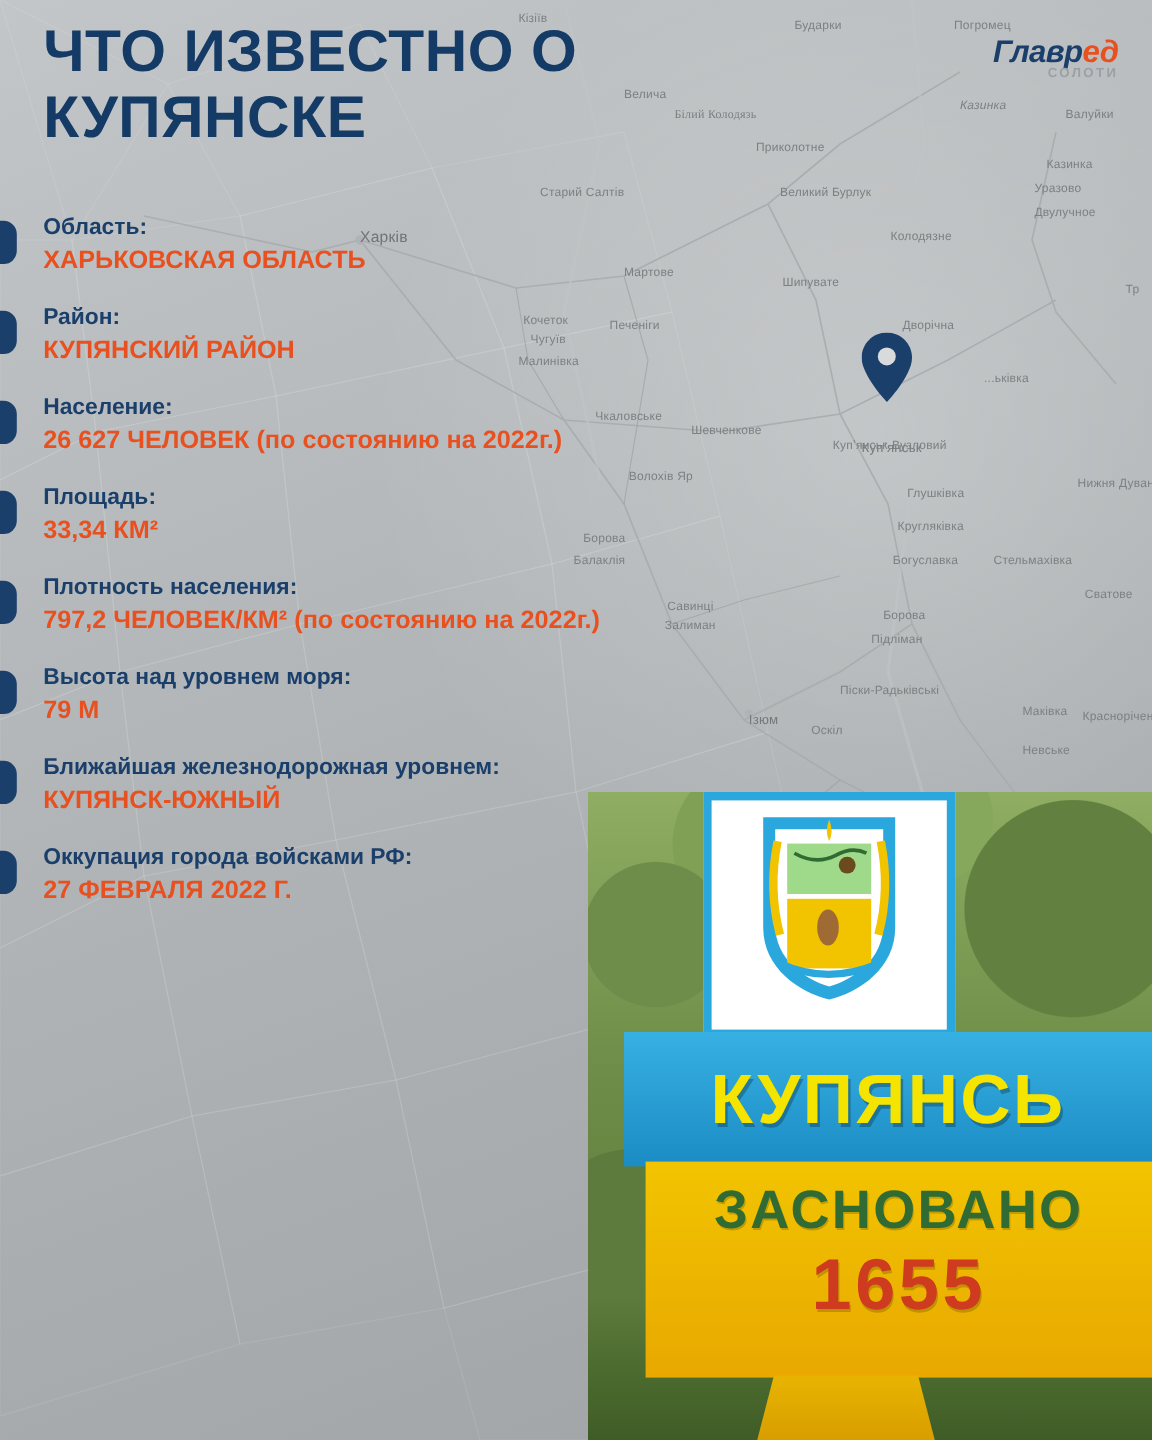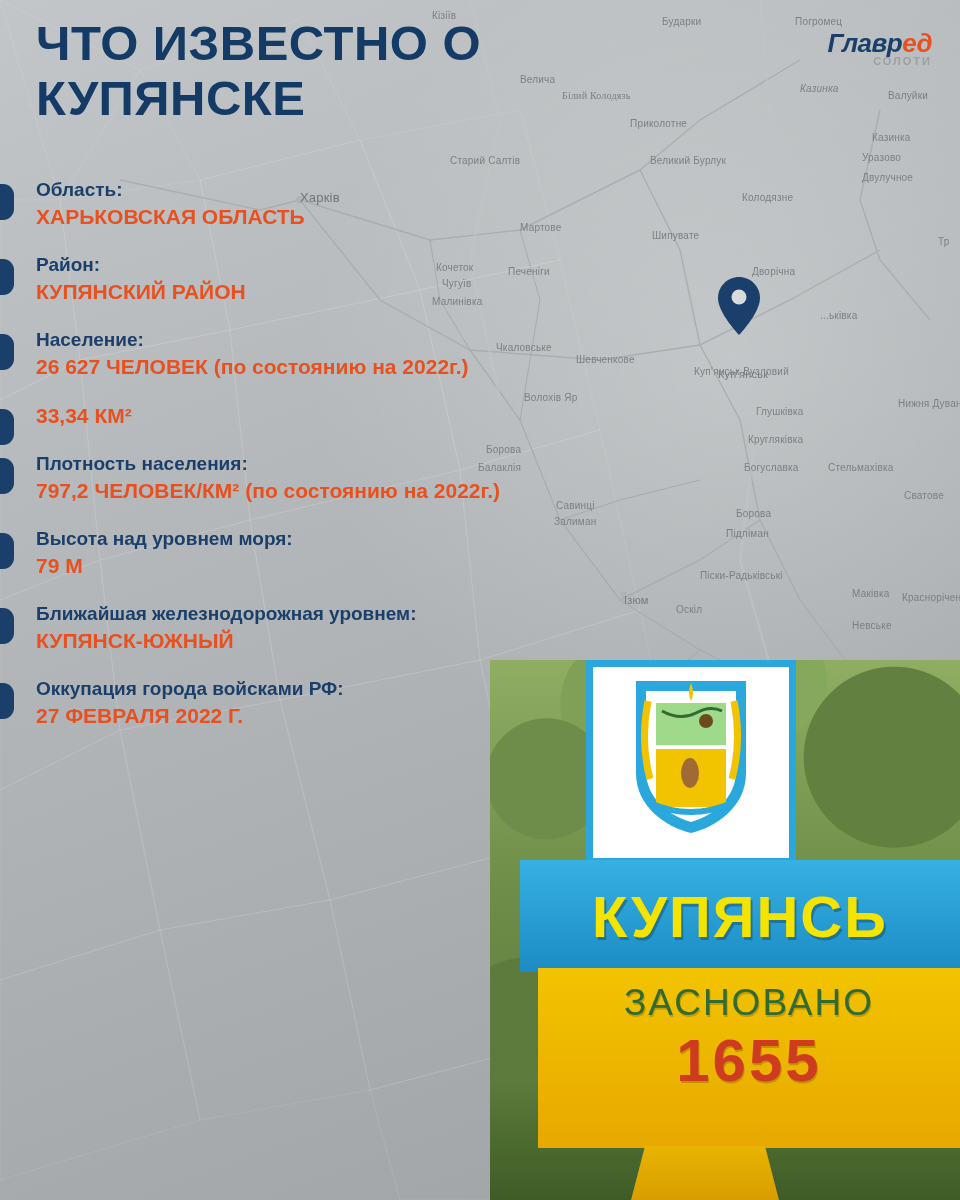--- a/index.html
+++ b/index.html
@@ -164,21 +164,21 @@
   }
   .pylon-yellow {
     position: absolute;
     left: 48px; top: 308px;
     width: 422px; height: 180px;
     background: linear-gradient(180deg, #f2c400 0%, #e8a800 100%);
     text-align: center;
   }
   .pylon-yellow .zas {
     color: #2f6b33;
-    font-size: 37px; font-weight: normal;
+    font-size: 45px; font-weight: bold;
     letter-spacing: 2px;
     margin-top: 14px;
     text-shadow: 1px 2px 0 rgba(0,0,0,.18);
   }
   .pylon-yellow .year {
     color: #cf3b1f;
     font-size: 60px; font-weight: bold;
     letter-spacing: 3px;
     margin-top: 2px;
     text-shadow: 1px 2px 0 rgba(0,0,0,.18);
@@ -336,20 +336,21 @@
         <div class="k">Район:</div>
         <div class="v"><span>КУПЯНСКИЙ РАЙОН</span></div>
       </div>
       <div class="fact">
         <div class="tab"></div>
         <div class="k">Население:</div>
         <div class="v"><span>26 627 ЧЕЛОВЕК</span> <span class="lc">(по состоянию на 2022г.)</span></div>
       </div>
       <div class="fact">
         <div class="tab"></div>
+        <div class="k">Площадь:</div>
         <div class="v"><span>33,34 КМ²</span></div>
       </div>
       <div class="fact">
         <div class="tab"></div>
         <div class="k">Плотность населения:</div>
         <div class="v"><span>797,2 ЧЕЛОВЕК/КМ²</span> <span class="lc">(по состоянию на 2022г.)</span></div>
       </div>
       <div class="fact">
         <div class="tab"></div>
         <div class="k">Высота над уровнем моря:</div>

